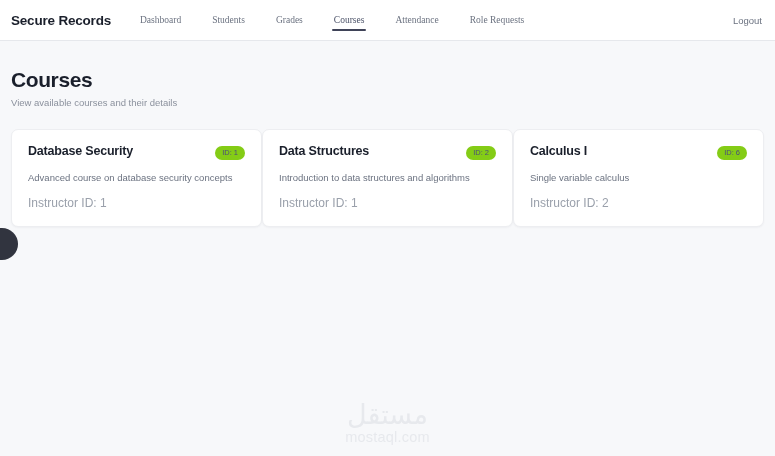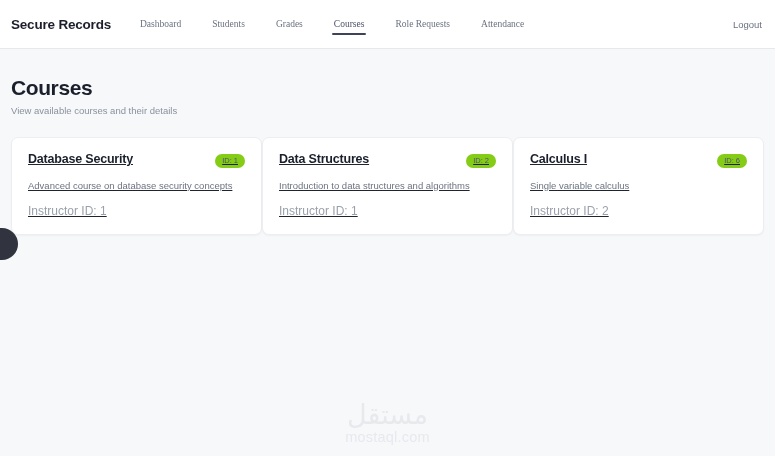--- a/index.html
+++ b/index.html
@@ -13,21 +13,21 @@
   body {
     font-family: "Liberation Sans", sans-serif;
     background: #f7f8fa;
     color: #1f2430;
     position: relative;
     -webkit-font-smoothing: antialiased;
   }
 
   
   .navbar {
-    height: 49px;
+    height: 41px;
     background: #ffffff;
     border-bottom: 1px solid #e6e8ec;
     display: flex;
     align-items: center;
     padding: 0 12px 0 11px;
     position: relative;
     z-index: 5;
   }
 
   .brand {
@@ -106,21 +106,20 @@
   .page-subtitle {
     font-size: 9.5px;
     color: #8b919d;
     margin-top: 6px;
   }
 
   
   .cards {
     display: flex;
     margin-top: 21px;
-    text-decoration: underline;
   }
 
   .card {
     flex: 1 1 0;
     background: #ffffff;
     border: 1px solid #edeef1;
     border-radius: 7px;
     padding: 14px 16px 16px 16px;
     box-shadow: 0 1px 2px rgba(16, 24, 40, 0.04);
     min-height: 84px;
@@ -213,22 +212,22 @@
 <body>
 
 <div class="navbar">
   <div class="brand">Secure Records</div>
 
   <nav class="nav-links">
     <div class="nav-item">Dashboard</div>
     <div class="nav-item">Students</div>
     <div class="nav-item">Grades</div>
     <div class="nav-item active">Courses</div>
+    <div class="nav-item">Attendance</div>
     <div class="nav-item">Role Requests</div>
-    <div class="nav-item">Attendance</div>
   </nav>
 
   <div class="nav-spacer"></div>
 
   <div class="logout">Logout</div>
 </div>
 
 <div class="page">
 
   <div class="page-head">

